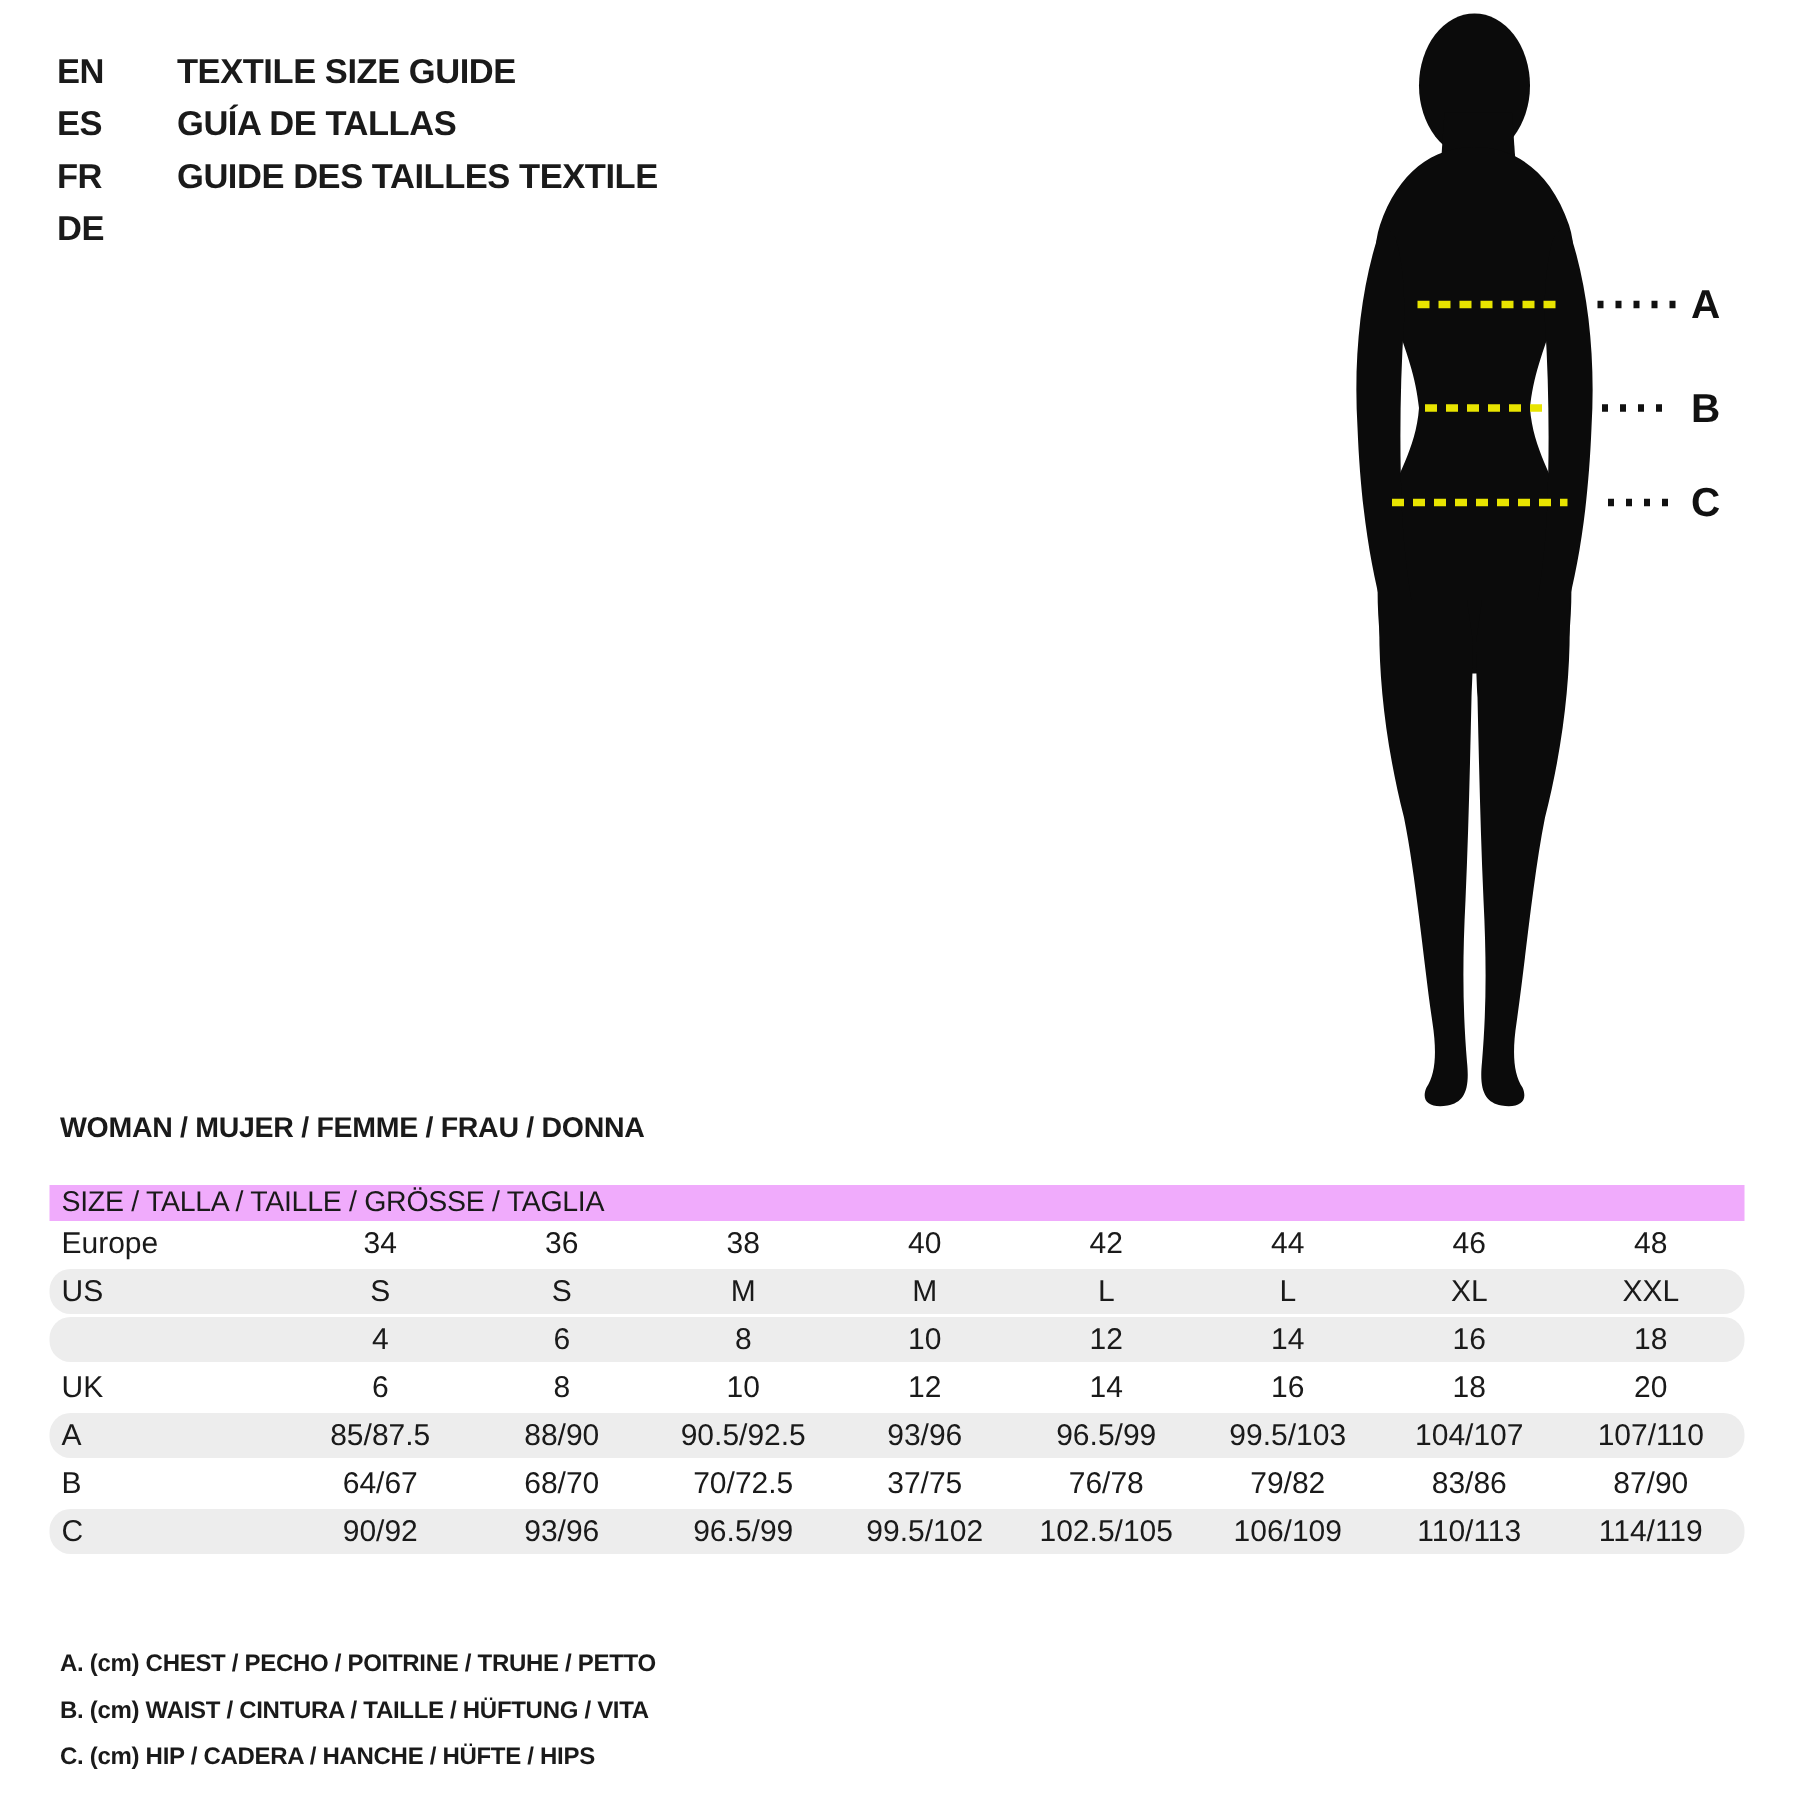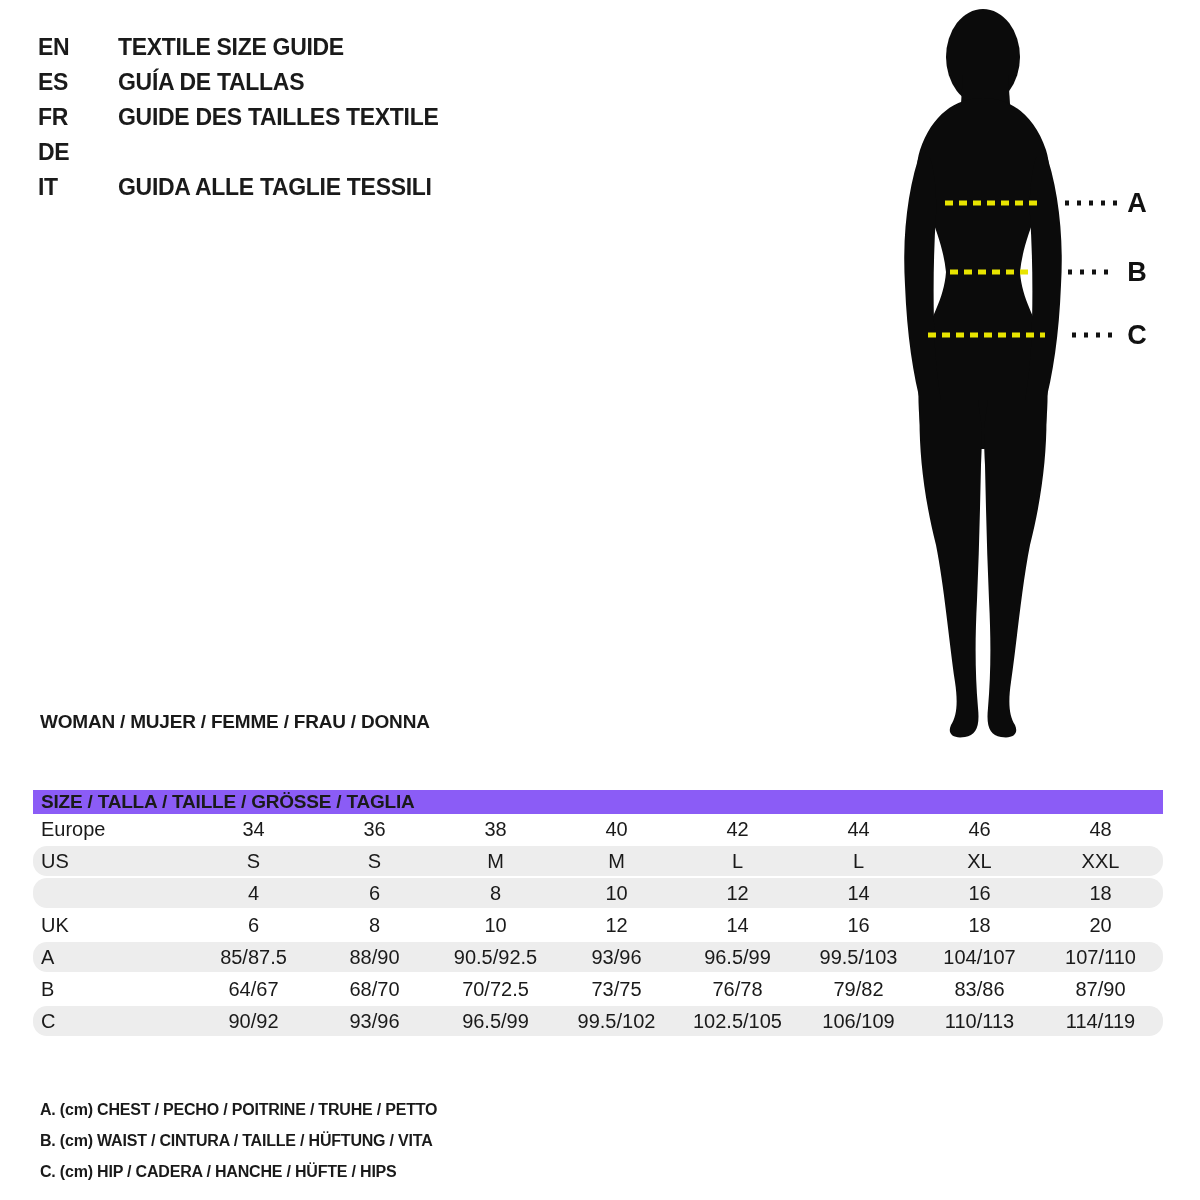--- a/index.html
+++ b/index.html
@@ -14,26 +14,26 @@
   .lang-text{font-size:23px;font-weight:bold;letter-spacing:-0.3px;white-space:nowrap;}
 
   
   .figure-svg{position:absolute;left:860px;top:0;width:340px;height:740px;}
   .marker-label{position:absolute;width:34px;text-align:center;font-size:27px;font-weight:bold;color:#111;}
   .marker-a{left:1120px;top:188px;}
   .marker-b{left:1120px;top:257px;}
   .marker-c{left:1120px;top:320px;}
 
   
-  .section-title{position:absolute;left:40px;top:711px;font-size:19px;font-weight:bold;letter-spacing:-0.2px;}
+  .section-title{position:absolute;left:40px;top:742px;font-size:19px;font-weight:bold;letter-spacing:-0.2px;}
 
   
   .size-table{position:absolute;left:33px;top:790px;width:1130px;}
-  .tbl-header{height:24px;background:#8b5cf6;display:flex;align-items:center;
-    padding-left:8px;font-size:19px;font-weight:bold;letter-spacing:-0.2px;box-sizing:border-box;}
+  .tbl-header{height:24px;background:#f0abfc;display:flex;align-items:center;
+    padding-left:8px;font-size:19px;font-weight:normal;letter-spacing:-0.2px;box-sizing:border-box;}
   .tbl-row{display:flex;align-items:center;height:30px;margin-bottom:2px;font-size:20px;}
   .tbl-row.shaded{background:#ededed;border-radius:14px;}
   .tbl-label{width:152px;padding-left:8px;white-space:nowrap;}
   .tbl-cell{width:121px;text-align:center;white-space:nowrap;}
 
   
   .legend-block{position:absolute;left:40px;top:1094px;}
   .legend-line{height:31px;display:flex;align-items:center;font-size:16px;font-weight:bold;letter-spacing:-0.2px;white-space:nowrap;}
 </style>
 </head>
@@ -47,24 +47,20 @@
   <div class="lang-row">
     <span class="lang-code">ES</span>
     <span class="lang-text">GUÍA DE TALLAS</span>
   </div>
   <div class="lang-row">
     <span class="lang-code">FR</span>
     <span class="lang-text">GUIDE DES TAILLES TEXTILE</span>
   </div>
   <div class="lang-row">
     <span class="lang-code">DE</span>
-  </div>
-  <div class="lang-row">
-    <span class="lang-code">IT</span>
-    <span class="lang-text">GUIDA ALLE TAGLIE TESSILI</span>
   </div>
 </div>
 
 <svg class="figure-svg" viewBox="0 0 340 740" aria-hidden="true">
   <g fill="#0b0b0b">
     <ellipse cx="123" cy="57" rx="37" ry="48"></ellipse>
     <path d="M103,75 L148,75 L152,132 L99,132 Z"></path>
     <path d="M123,98
       C 95,98 72,115 60,150
       C 52,175 62,195 68,208
@@ -187,21 +183,21 @@
         <div class="tbl-cell">96.5/99</div>
         <div class="tbl-cell">99.5/103</div>
         <div class="tbl-cell">104/107</div>
         <div class="tbl-cell">107/110</div>
       </div>
       <div class="tbl-row">
         <div class="tbl-label">B</div>
         <div class="tbl-cell">64/67</div>
         <div class="tbl-cell">68/70</div>
         <div class="tbl-cell">70/72.5</div>
-        <div class="tbl-cell">73/75</div>
+        <div class="tbl-cell">37/75</div>
         <div class="tbl-cell">76/78</div>
         <div class="tbl-cell">79/82</div>
         <div class="tbl-cell">83/86</div>
         <div class="tbl-cell">87/90</div>
       </div>
       <div class="tbl-row shaded">
         <div class="tbl-label">C</div>
         <div class="tbl-cell">90/92</div>
         <div class="tbl-cell">93/96</div>
         <div class="tbl-cell">96.5/99</div>

